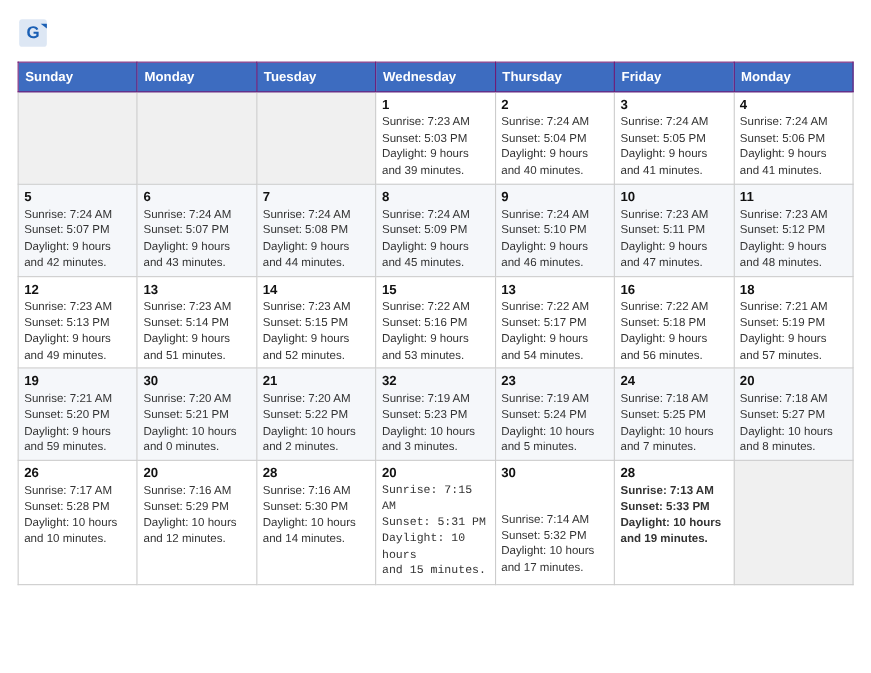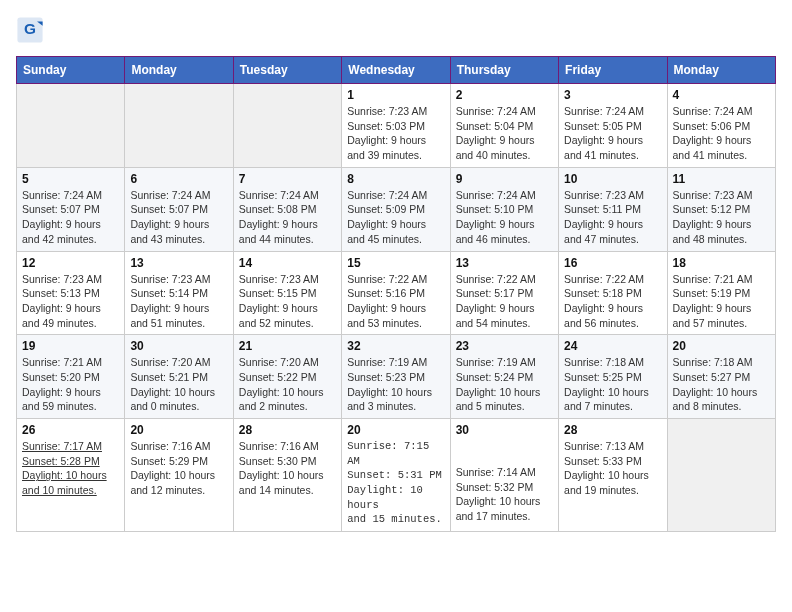--- a/index.html
+++ b/index.html
@@ -306,21 +306,21 @@
           <div class="day-number">20</div>
           <div class="day-detail" style="white-space: pre-line;">Sunrise: 7:18 AM
 Sunset: 5:27 PM
 Daylight: 10 hours
 and 8 minutes.</div>
         </td>
       </tr>
       <tr>
         <td>
           <div class="day-number">26</div>
-          <div class="day-detail" style="white-space: pre-line; text-decoration: underline;">Sunrise: 7:17 AM
+          <div class="day-detail" style="white-space: pre-line;">Sunrise: 7:17 AM
 Sunset: 5:28 PM
 Daylight: 10 hours
 and 10 minutes.</div>
         </td>
         <td>
           <div class="day-number">20</div>
           <div class="day-detail" style="white-space: pre-line;">Sunrise: 7:16 AM
 Sunset: 5:29 PM
 Daylight: 10 hours
 and 12 minutes.</div>
@@ -341,21 +341,21 @@
         </td>
         <td>
           <div class="day-number">30</div>
           <div class="day-detail" style="white-space: pre-line; margin-top: 28px;">Sunrise: 7:14 AM
 Sunset: 5:32 PM
 Daylight: 10 hours
 and 17 minutes.</div>
         </td>
         <td>
           <div class="day-number">28</div>
-          <div class="day-detail" style="white-space: pre-line;">Sunrise: 7:13 AM
+          <div class="day-detail" style="white-space: pre-line; font-weight: bold;">Sunrise: 7:13 AM
 Sunset: 5:33 PM
 Daylight: 10 hours
 and 19 minutes.</div>
         </td>
         <td class="empty-cell"></td>
       </tr>
     </tbody>
 </table>
 
 </body></html>

